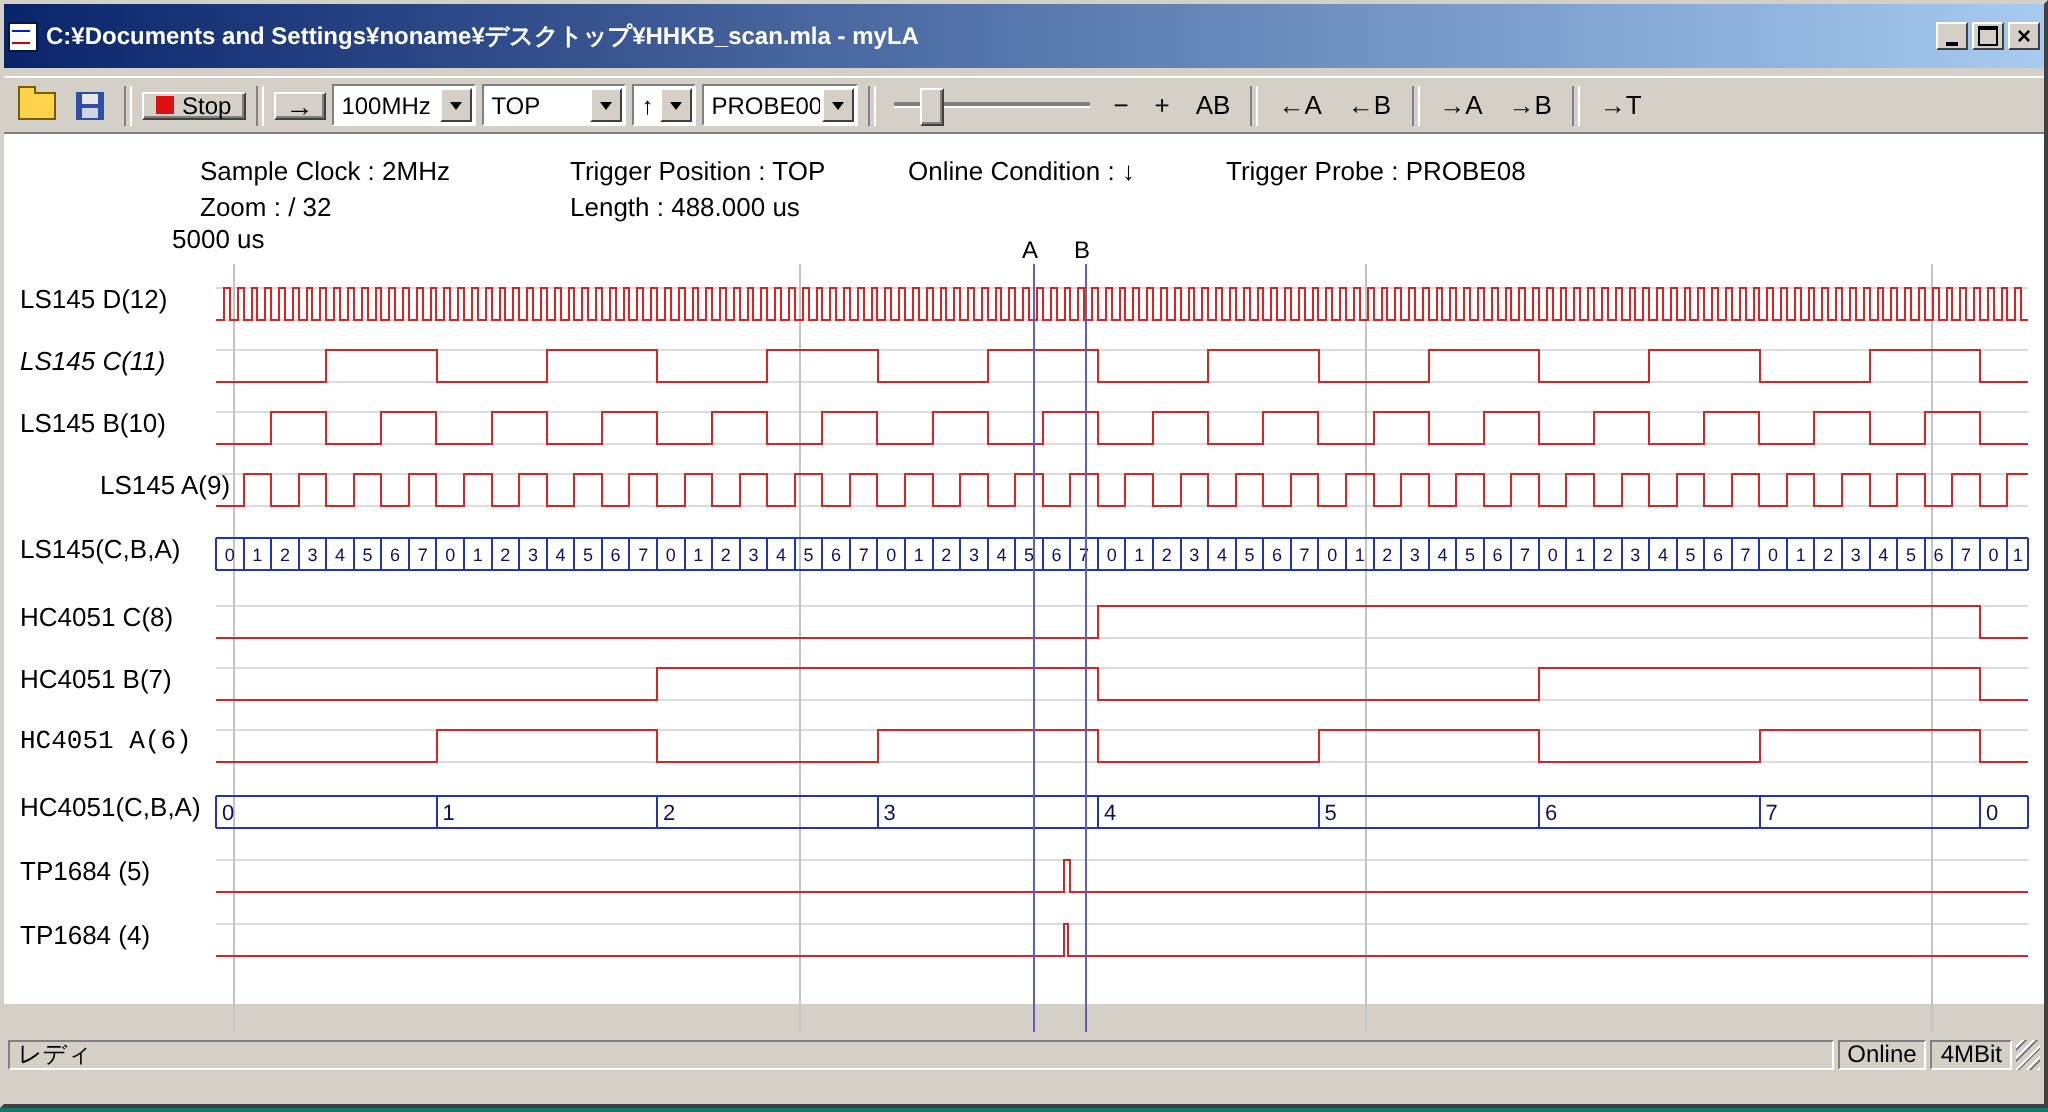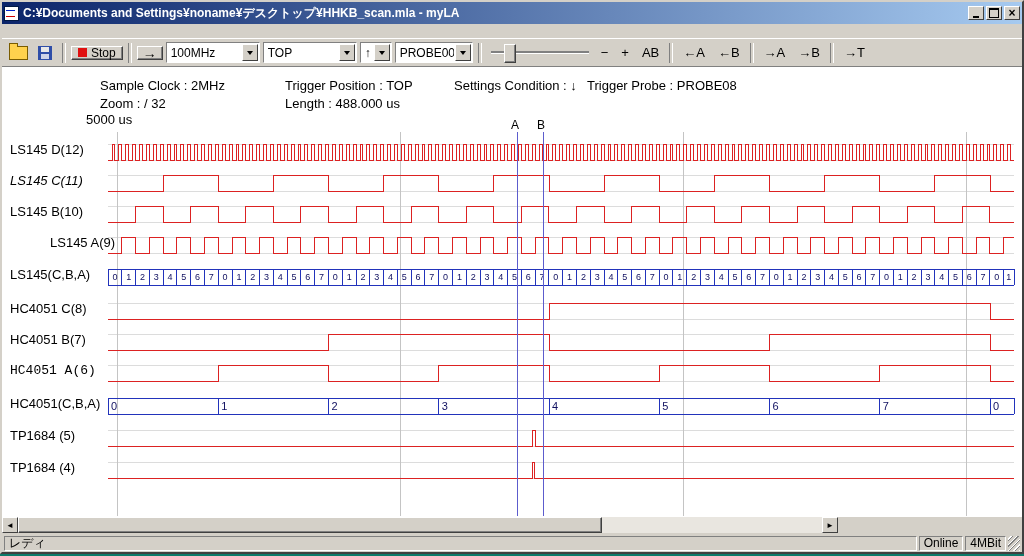--- a/index.html
+++ b/index.html
@@ -1,20 +1,20 @@
 <!DOCTYPE html>
 <html><head>
 <meta charset="utf-8">
 <style>
   html,body{margin:0;padding:0;}
   body{width:1024px;height:556px;background:#0e7a6a;overflow:hidden;font-family:"Liberation Sans",sans-serif;}
   .window{position:relative;width:1024px;height:554px;background:#d4d0c8;border:2px solid;border-color:#d4d0c8 #404040 #404040 #d4d0c8;box-sizing:border-box;}
 
   
-  .titlebar{position:absolute;left:0;top:0;right:0;height:22px;background:linear-gradient(to right,#0a246a,#a6caf0);display:flex;align-items:center;}
+  .titlebar{position:absolute;left:0;top:0;right:0;height:32px;background:linear-gradient(to right,#0a246a,#a6caf0);display:flex;align-items:center;}
   .app-icon{width:13px;height:13px;margin:0 4px 0 2px;background:#fff;border:1px solid #001844;position:relative;flex:none;}
   .app-icon::after{content:'';position:absolute;left:1px;top:3px;width:9px;height:5px;border-top:1px solid #0022cc;border-bottom:1px solid #cc0000;}
   .title-text{color:#fff;font-size:12px;font-weight:bold;white-space:nowrap;overflow:hidden;flex:1;}
   .win-btns{display:flex;gap:2px;margin-right:2px;flex:none;}
   .win-btn{width:16px;height:14px;background:#d4d0c8;border:1px solid;border-color:#fff #404040 #404040 #fff;display:flex;align-items:center;justify-content:center;padding:0;}
   .glyph-min{width:6px;height:2px;background:#000;margin-top:7px;}
   .glyph-max{width:8px;height:7px;border:1px solid #000;border-top-width:2px;}
   .glyph-close{font-size:12px;font-weight:bold;line-height:10px;color:#000;}
 
   
@@ -31,42 +31,42 @@
   .icon-floppy{width:14px;height:14px;background:#2f4ea8;position:relative;display:block;}
   .icon-floppy::before{content:'';position:absolute;left:3px;top:1px;width:8px;height:5px;background:#e8e8e8;}
   .icon-floppy::after{content:'';position:absolute;left:3px;bottom:1px;width:8px;height:5px;background:#cfd4e8;}
   .tb-btn{height:14px;background:#d4d0c8;border:1px solid;border-color:#fff #404040 #404040 #fff;box-shadow:inset -1px -1px 0 #808080;display:flex;align-items:center;justify-content:center;font-size:12px;padding:0 6px;gap:4px;flex:none;color:#000;}
   .tb-btn.run{width:26px;font-size:14px;font-weight:bold;padding:0;}
   .stop-sq{width:9px;height:9px;background:#e01010;flex:none;display:block;}
   .combo{height:21px;background:#fff;border:1px solid;border-color:#808080 #fff #fff #808080;display:flex;align-items:center;font-size:12px;flex:none;box-sizing:border-box;}
   .combo .val{flex:1;padding:0 4px;color:#000;white-space:nowrap;overflow:hidden;}
   .cbtn{width:16px;height:17px;margin:1px;background:#d4d0c8;border:1px solid;border-color:#fff #404040 #404040 #fff;display:flex;align-items:center;justify-content:center;flex:none;box-sizing:border-box;}
   .cbtn::after{content:'';width:0;height:0;border:3px solid transparent;border-top:4px solid #000;margin-top:4px;}
-  .w82{width:94px}.w32{width:32px}.w78{width:78px}
+  .w82{width:72px}.w32{width:32px}.w78{width:78px}
   .slider{position:relative;width:102px;height:22px;flex:none;margin:0 2px;}
   .slider .track{position:absolute;left:2px;right:2px;top:9px;height:2px;background:#808080;border-bottom:1px solid #fff;}
   .slider .thumb{position:absolute;left:15px;top:2px;width:10px;height:17px;background:#d4d0c8;border:1px solid;border-color:#fff #404040 #404040 #fff;box-shadow:inset -1px -1px 0 #808080;}
   .tb-flat{height:22px;background:none;border:none;font-size:13px;padding:0 5px;color:#000;flex:none;white-space:nowrap;}
 
   
   .content{position:absolute;left:0;top:65px;right:0;height:450px;background:#fff;}
   .info-text{position:absolute;font-size:13px;color:#000;white-space:nowrap;}
   #wave-svg{position:absolute;left:0;top:0;pointer-events:none;}
   #channel-labels{position:absolute;inset:0;pointer-events:none;padding-left:48px;}
   .ch-label{position:absolute;left:8px;font-size:13px;color:#000;white-space:nowrap;}
 
   
   .hscroll{position:absolute;left:0;top:515px;width:836px;height:16px;display:flex;}
   .sc-btn{width:16px;height:16px;background:#d4d0c8;border:1px solid;border-color:#fff #404040 #404040 #fff;display:flex;align-items:center;justify-content:center;font-size:8px;color:#000;flex:none;padding:0;box-sizing:border-box;}
   .sc-track{flex:1;position:relative;background:#e9e6e0;}
   .sc-thumb{position:absolute;left:0;top:0;width:584px;height:16px;background:#d4d0c8;border:1px solid;border-color:#fff #404040 #404040 #fff;box-shadow:inset -1px -1px 0 #808080;box-sizing:border-box;}
   .scroll-filler{position:absolute;left:836px;top:515px;right:0;height:16px;background:#d4d0c8;}
 
   
-  .statusbar{position:absolute;left:0;right:0;bottom:0;height:18px;background:#d4d0c8;display:flex;align-items:center;gap:2px;padding:0 2px;font-size:12px;color:#000;}
+  .statusbar{position:absolute;left:0;right:0;bottom:0;height:18px;background:#d4d0c8;display:flex;align-items:center;gap:2px;padding:16px 2px;font-size:12px;color:#000;}
   .sb-panel{border:1px solid;border-color:#808080 #fff #fff #808080;height:15px;line-height:13px;padding:0 4px;box-sizing:border-box;white-space:nowrap;}
   .sb-left{flex:1;}
   .sb-grip{width:12px;height:15px;background:repeating-linear-gradient(135deg,#d4d0c8 0 2px,#fff 2px 3px,#808080 3px 4px);}
 </style>
 </head>
 <body>
 
 <div class="window">
 
   <div class="titlebar">
@@ -131,22 +131,22 @@
     <button class="tb-flat">→A</button>
     <button class="tb-flat">→B</button>
     <span class="tb-sep"></span>
     <button class="tb-flat">→T</button>
   </div>
 
   <div class="content"></div>
 
   <div class="info-text" style="left:98px;top:76px">Sample Clock : 2MHz</div>
   <div class="info-text" style="left:283px;top:76px">Trigger Position : TOP</div>
-  <div class="info-text" style="left:452px;top:76px">Settings Condition : ↓</div>
-  <div class="info-text" style="left:585px;top:76px">Trigger Probe : PROBE08</div>
+  <div class="info-text" style="left:452px;top:76px">Online Condition : ↓</div>
+  <div class="info-text" style="left:611px;top:76px">Trigger Probe : PROBE08</div>
   <div class="info-text" style="left:98px;top:94px">Zoom : /  32</div>
   <div class="info-text" style="left:283px;top:94px">Length : 488.000 us</div>
   <div class="info-text" style="left:84px;top:110px">5000 us</div>
 
   <div class="hscroll">
     <button class="sc-btn">◄</button>
     <div class="sc-track">
       <span class="sc-thumb"></span>
     </div>
     <button class="sc-btn">►</button>

